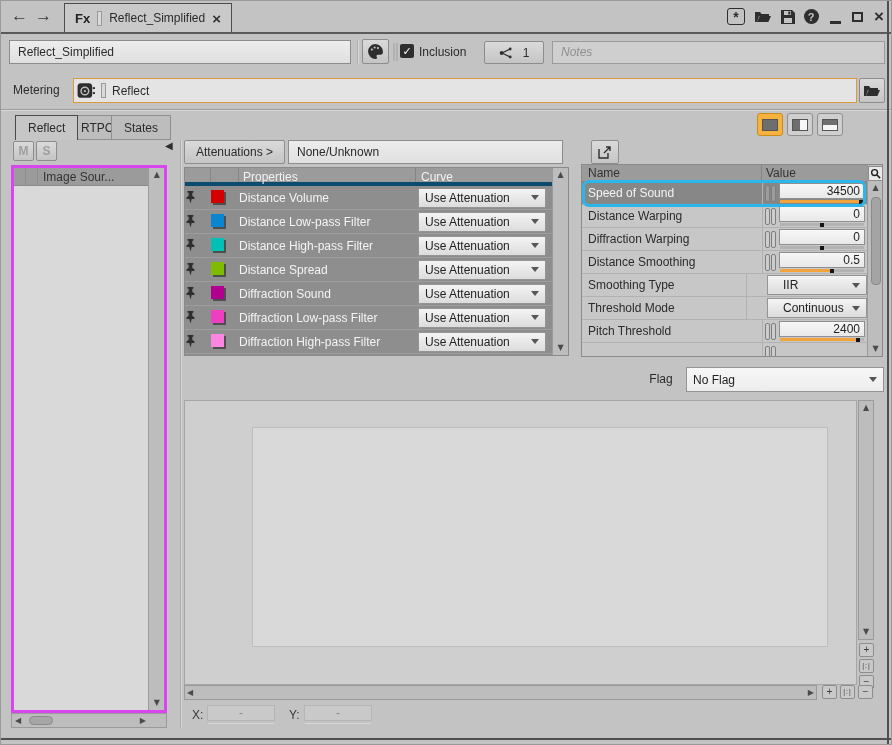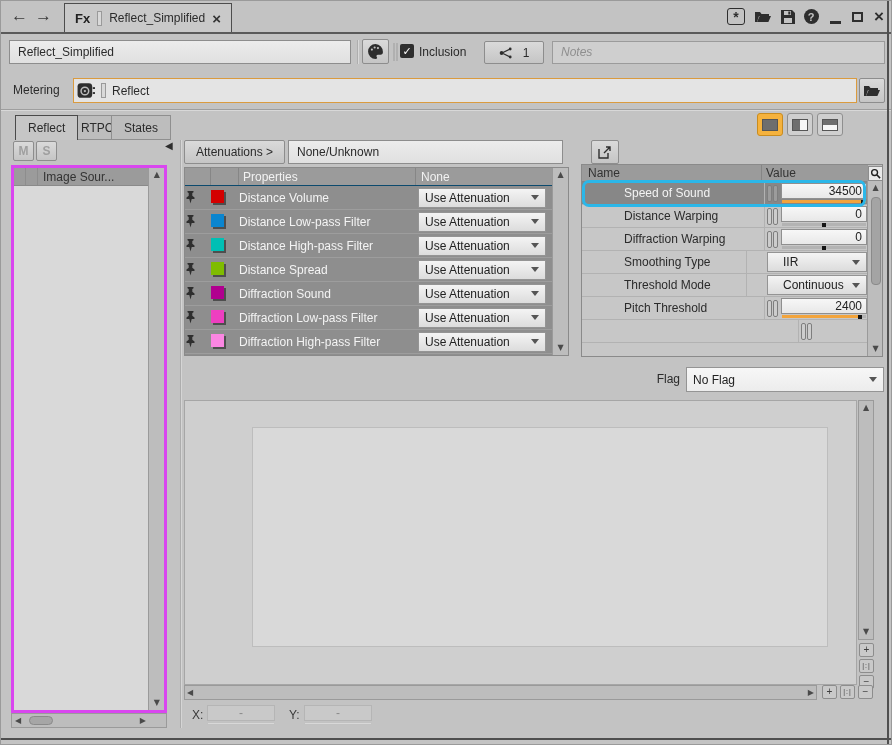--- a/index.html
+++ b/index.html
@@ -80,21 +80,21 @@
                  border-radius:5px; margin-left:8px; }
   #panel-divider { left:179px; top:139px; width:2px; height:588px; background:#adadad; border-right:1px solid #d5d5d5; }
 
   
   #attn-btn { left:183px; top:139px; width:101px; height:24px; }
   #attn-sel { left:287px; top:139px; width:275px; height:24px; line-height:22px; padding-left:8px; }
   #attn-table { left:183px; top:166px; width:385px; height:189px; border:1px solid #8a8a8a;
                 display:flex; background:#8e8e8e; overflow:hidden; }
   #attn-content { width:367px; }
   #attn-header { height:18px; background:#9b9b9b; color:#f2f2f2; display:flex;
-                 align-items:center; border-bottom:1px solid #0c4a6e; }
+                 align-items:center; border-bottom:4px solid #0c4a6e; }
   .attn-c-pin { width:26px; height:100%; border-right:1px solid #868686; }
   .attn-c-sw { width:28px; height:100%; border-right:1px solid #868686; }
   .attn-c-name { width:177px; height:100%; padding:2px 0 0 4px; border-right:1px solid #868686; }
   .attn-c-curve { flex:1; height:100%; padding:2px 0 0 5px; }
   .attn-row { height:24px; display:flex; align-items:center; background:#8e8e8e;
               border-bottom:1px solid #9d9d9d; color:#f4f4f4; }
   .attn-row .pin { width:26px; text-align:center; }
   .attn-row .swc { width:28px; }
   .swatch { width:13px; height:13px; display:inline-block; box-shadow:2px 2px 0 #4e4e4e; }
   .attn-row .nm { width:177px; }
@@ -109,21 +109,21 @@
   #props-table { left:580px; top:163px; width:302px; height:193px; border:1px solid #8a8a8a;
                  display:flex; background:#c7c7c7; overflow:hidden; position:absolute; }
   #props-content { width:285px; position:relative; }
   #props-header { height:17px; background:#9b9b9b; display:flex; color:#333;
                   border-bottom:1px solid #858585; }
   .p-c-name { width:180px; padding:1px 0 0 6px; border-right:1px solid #858585; }
   .p-c-val { flex:1; padding:1px 0 0 4px; }
   .prop-row { height:23px; display:flex; align-items:center; background:#c7c7c7;
               border-bottom:1px solid #b2b2b2; }
   .prop-row.selected { background:#878787; color:#f4f4f4; }
-  .prop-name { width:180px; padding-left:6px;margin-left:36px; }
+  .prop-name { width:180px; padding-left:6px; }
   .prop-value { flex:1; height:100%; display:flex; align-items:center; border-left:1px solid #b2b2b2; padding-left:2px; }
   .pill { width:5px; height:17px; border:1px solid #7e7e7e; border-radius:2px; background:#cdcdcd; margin-right:1px; }
   .selected .pill { background:#9c9c9c; }
   .numwrap { position:relative; width:86px; height:21px; margin-left:2px; }
   .numbox { position:absolute; left:0; top:0; width:86px; height:16px;
             background:linear-gradient(#f7f7f7,#e8e8e8); border:1px solid #8f8f8f;
             color:#222; text-align:right; padding:0 4px; line-height:15px; }
   .slider-track { position:absolute; left:1px; bottom:1px; width:84px; height:3px; background:#b3b3b3; }
   .slider-fill { position:absolute; left:0; top:0; height:3px; background:#F2A43C; }
   .slider-marker { position:absolute; top:0; width:4px; height:4px; background:#151515; }
@@ -131,21 +131,21 @@
   #sel-ring { position:absolute; left:0px; top:15px; width:284px; height:27px;
               border:3px solid #2BB7E9; border-radius:7px; z-index:6; pointer-events:none; }
   #props-scroll { width:16px; background:#bdbdbd; border-left:1px solid #9a9a9a;
                   display:flex; flex-direction:column; align-items:center; }
   #search-btn { width:15px; height:15px; background:#e9e9e9; border:1px solid #8d8d8d;
                 display:flex; align-items:center; justify-content:center; margin-top:1px; }
   #props-thumb { width:10px; height:88px; background:#a4a4a4; border:1px solid #8a8a8a;
                  border-radius:4px; margin-top:2px; }
 
   
-  #flag-label { left:641px; top:371px; width:38px; text-align:right; }
+  #flag-label { left:641px; top:371px; width:38px; text-align:center; }
   #flag-ddl { left:685px; top:366px; width:198px; height:25px; background:linear-gradient(#f7f7f7,#ececec); }
   #graph { left:183px; top:399px; width:673px; height:285px; background:#cfcfcf; border:1px solid #a6a6a6; }
   #graph-inner { position:absolute; left:67px; top:26px; width:576px; height:220px;
                  background:#d9d9d9; border:1px solid #bdbdbd; }
   #graph-vscroll { left:857px; top:399px; width:16px; height:240px; border:1px solid #9a9a9a;
                    background:#bdbdbd; display:flex; flex-direction:column;
                    justify-content:space-between; align-items:center; }
   .zoombtn { position:absolute; width:15px; height:14px; border:1px solid #8d8d8d;
              background:#c9c9c9; color:#3f3f3f; font-size:10px; line-height:12px;
              text-align:center; border-radius:2px; }
@@ -285,21 +285,21 @@
   <div class="abs" id="panel-divider"></div>
 
   <div class="abs btn" id="attn-btn">Attenuations &gt;</div>
   <div class="abs field" id="attn-sel">None/Unknown</div>
   <div class="abs" id="attn-table">
     <div id="attn-content">
       <div id="attn-header">
         <span class="attn-c-pin"></span>
         <span class="attn-c-sw"></span>
         <span class="attn-c-name">Properties</span>
-        <span class="attn-c-curve">None</span>
+        <span class="attn-c-curve">Curve</span>
       </div>
       <div id="attn-rows">
           <div class="attn-row">
             <span class="pin">
               <svg width="11" height="13" viewBox="0 0 11 13">
                 <path fill="#2e2e2e" d="M2.5 0h6v1.2L7.3 2v2.8l2.2 1.8V8H6.7L5.5 12.5 4.3 8H1.5V6.6L3.7 4.8V2L2.5 1.2z"></path>
               </svg>
             </span>
             <span class="swc"><span class="swatch" style="background:#D40000"></span></span>
             <span class="nm">Distance Volume</span>
@@ -436,20 +436,34 @@
           </div>
           <div class="prop-row">
             <span class="prop-name">Diffraction Warping</span>
             <span class="prop-value">
               <span class="pill"></span>
               <span class="pill"></span>
               <span class="numwrap">
                 <span class="numbox">0</span>
                 <span class="slider-track">
                   <span class="slider-marker" style="left:calc(50% - 2px)"></span>
+                </span>
+              </span>
+            </span>
+          </div>
+          <div class="prop-row">
+            <span class="prop-name">Distance Smoothing</span>
+            <span class="prop-value">
+              <span class="pill"></span>
+              <span class="pill"></span>
+              <span class="numwrap">
+                <span class="numbox">0.5</span>
+                <span class="slider-track">
+                  <span class="slider-fill" style="width:62%;background:#F2A43C"></span>
+                  <span class="slider-marker" style="left:calc(62% - 2px)"></span>
                 </span>
               </span>
             </span>
           </div>
           <div class="prop-row">
             <span class="prop-name">Smoothing Type</span>
             <span class="prop-value">
               <span class="ddl val-ddl">
                 <span>IIR</span>
                 <span class="caret"></span>

